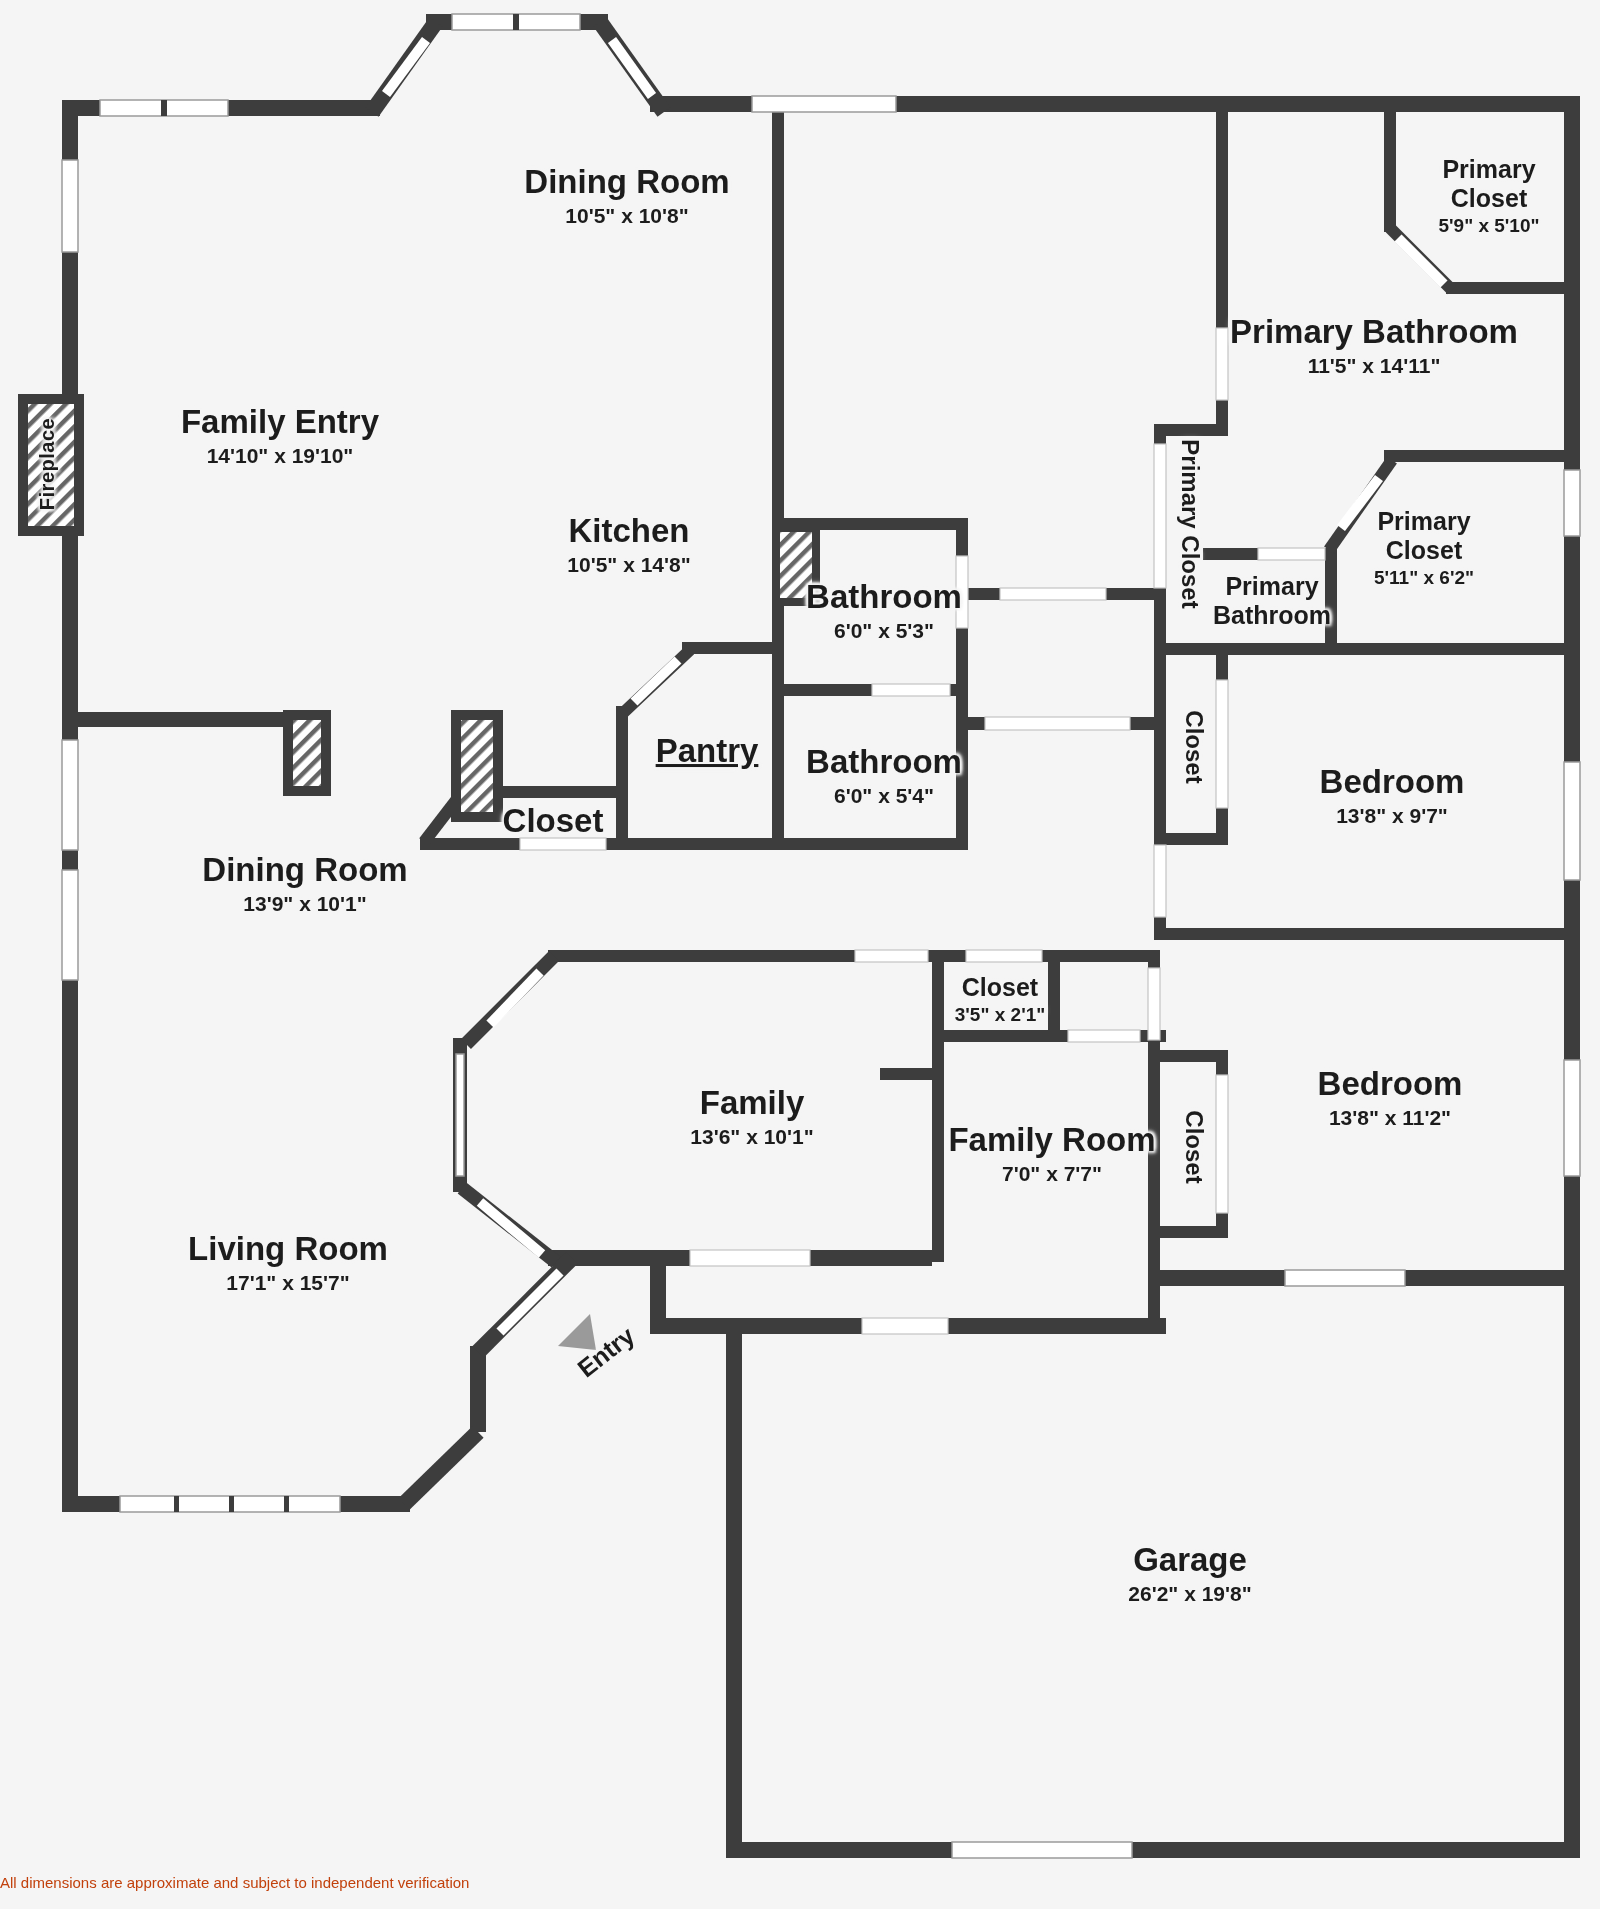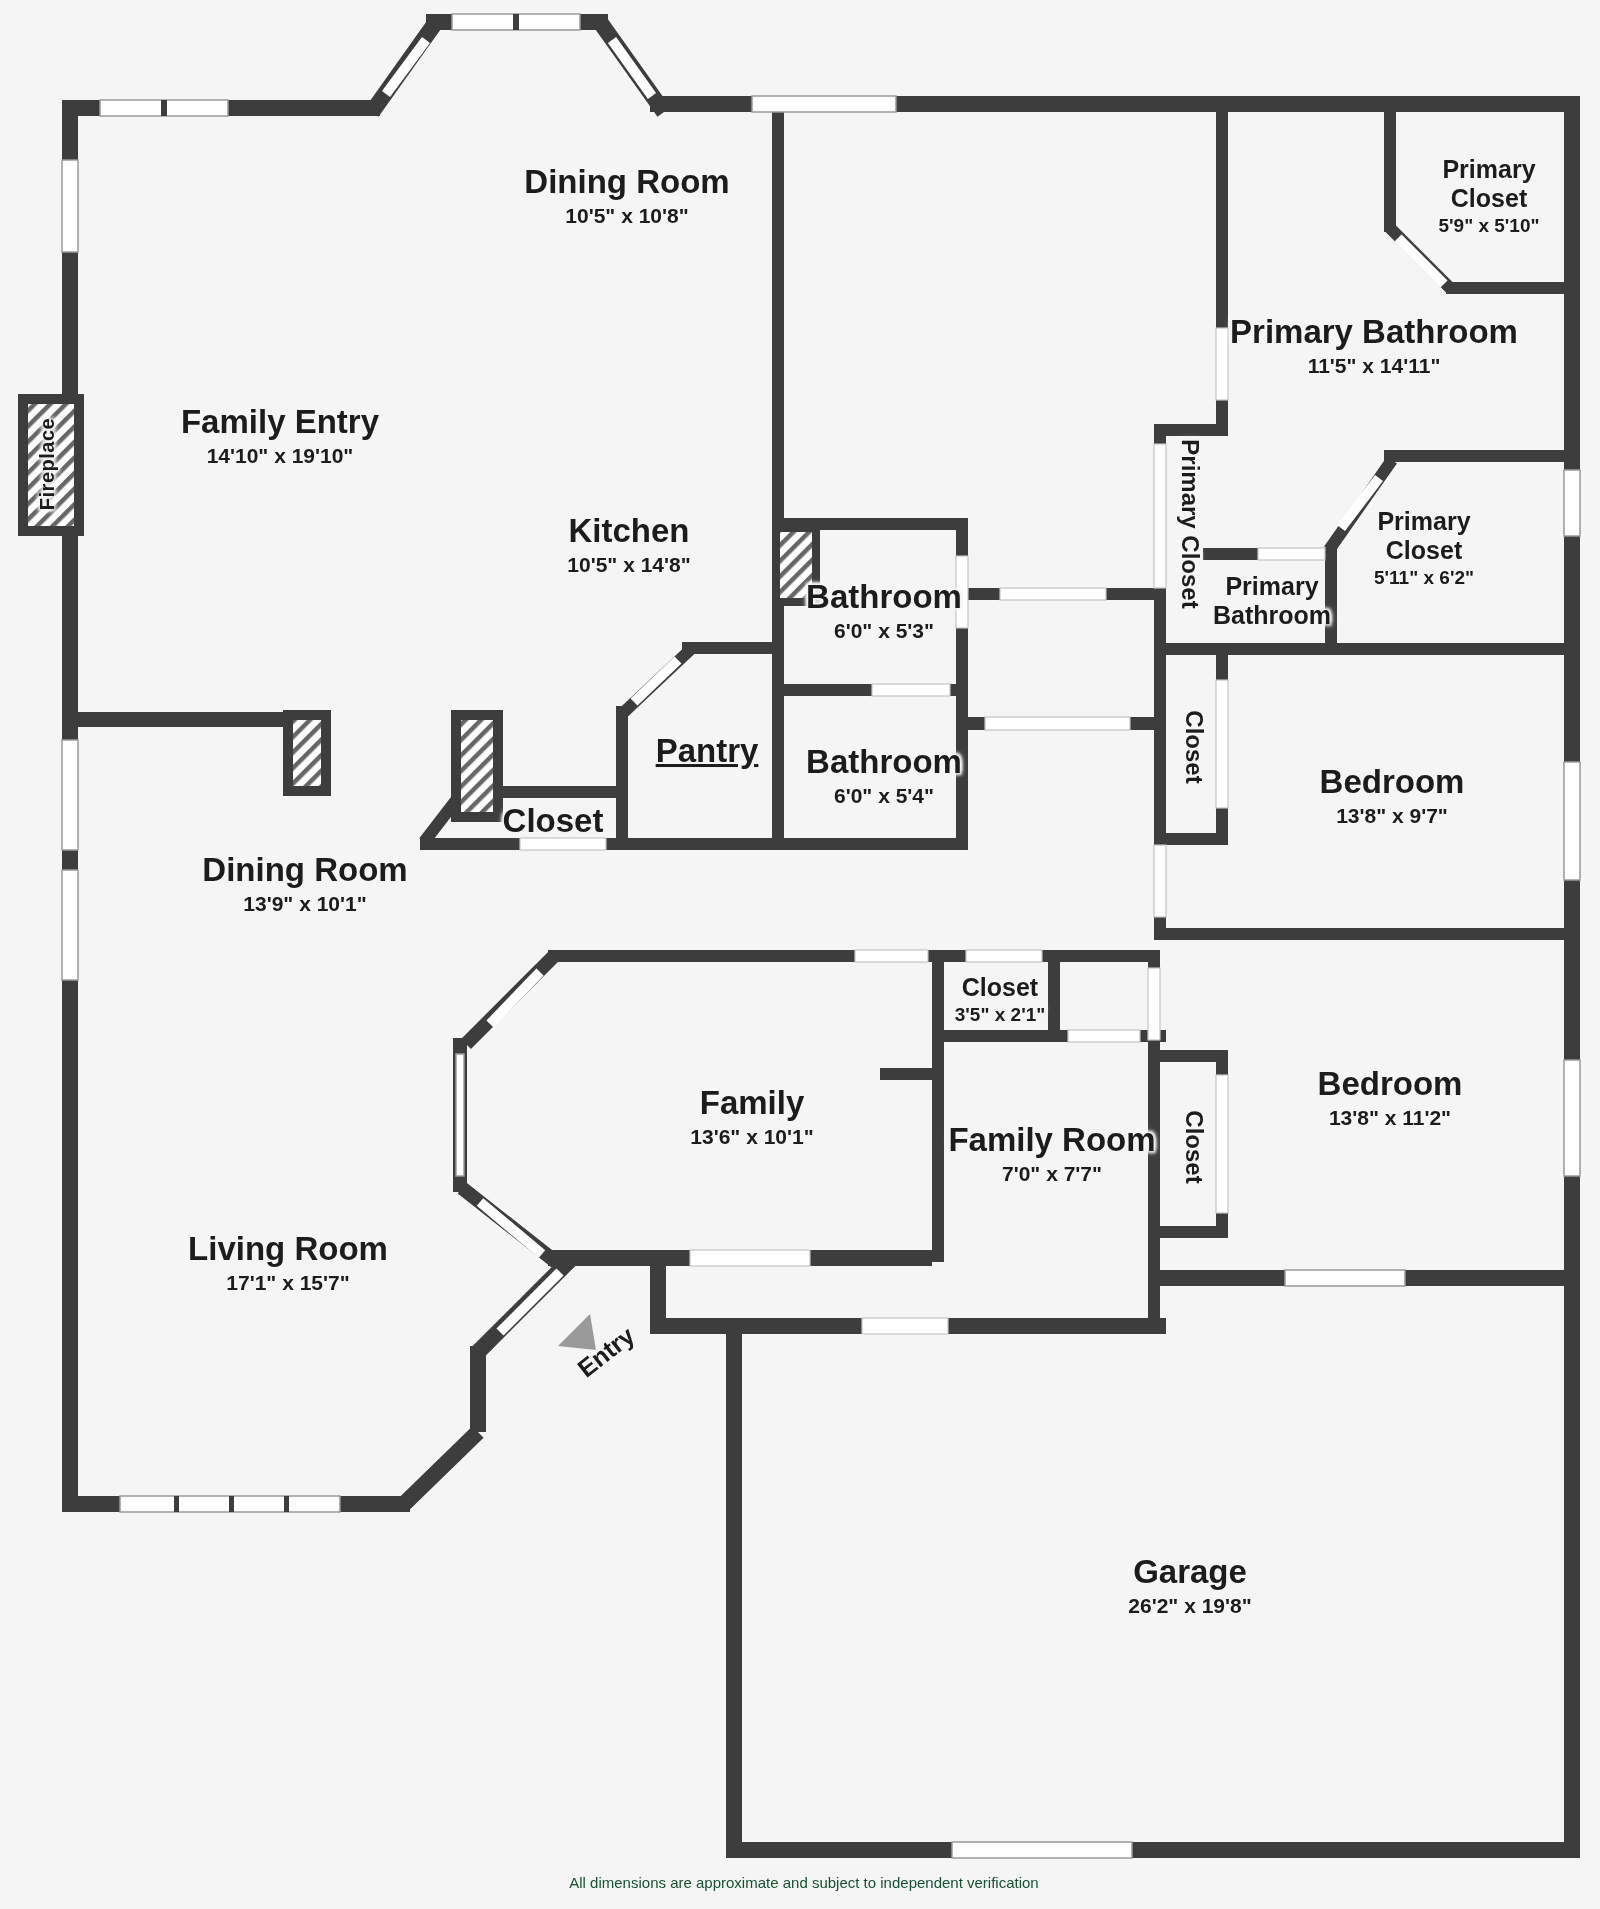--- a/index.html
+++ b/index.html
@@ -14,21 +14,21 @@
   .w150 .nm{width:150px;}
   .w130 .nm{width:130px;}
   .sm .nm{font-size:25px;}
   .sm .dm{font-size:19px;}
   .vert{transform:translate(-50%,-50%) rotate(90deg);}
   .vert .nm{font-size:24px;}
   .vertccw{transform:translate(-50%,-50%) rotate(-90deg);}
   .vertccw .nm{font-size:20px;letter-spacing:.5px;}
   .rot-entry{transform:translate(-50%,-50%) rotate(-38deg);}
   .rot-entry .nm{font-size:25px;}
-  .footer{position:absolute;left:8px;right:0;top:1874px;text-align:center;font-size:15px;color:#14532d;}
+  .footer{position:absolute;left:0;right:0;top:1874px;text-align:left;font-size:15px;color:#c2410c;}
 </style>
 </head>
 <body>
 
 <div class="plan">
 
 <svg width="1600" height="1909" viewBox="0 0 1600 1909">
   <defs>
     <pattern id="hatch" width="11" height="11" patternUnits="userSpaceOnUse" patternTransform="rotate(45)">
       <rect width="11" height="11" fill="#ffffff"></rect>
@@ -263,21 +263,21 @@
 <div class="lbl" style="left:1390px;top:1098px;">
   <div class="nm">Bedroom</div>
   <div class="dm">13'8" x 11'2"</div>
 </div>
 
 <div class="lbl" style="left:288px;top:1263px;">
   <div class="nm">Living Room</div>
   <div class="dm">17'1" x 15'7"</div>
 </div>
 
-<div class="lbl" style="left:1190px;top:1574px;margin-top:12px;">
+<div class="lbl" style="left:1190px;top:1574px;">
   <div class="nm">Garage</div>
   <div class="dm">26'2" x 19'8"</div>
 </div>
 
 <div class="lbl vertccw" style="left:47px;top:464px;">
   <div class="nm">Fireplace</div>
 </div>
 
 <div class="lbl rot-entry" style="left:606px;top:1352px;">
   <div class="nm">Entry</div>

